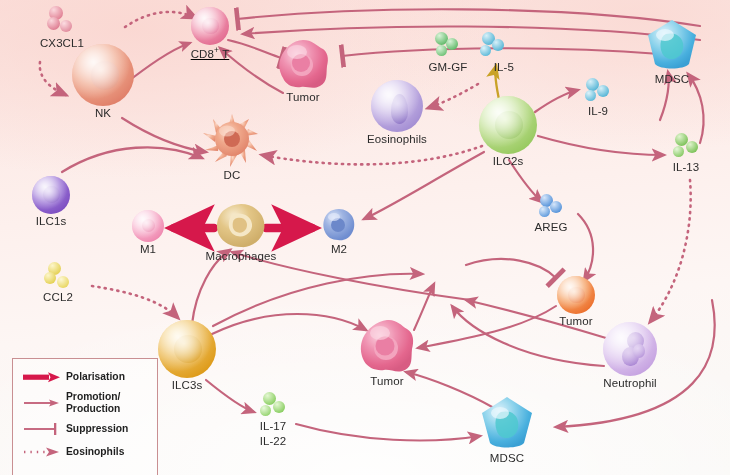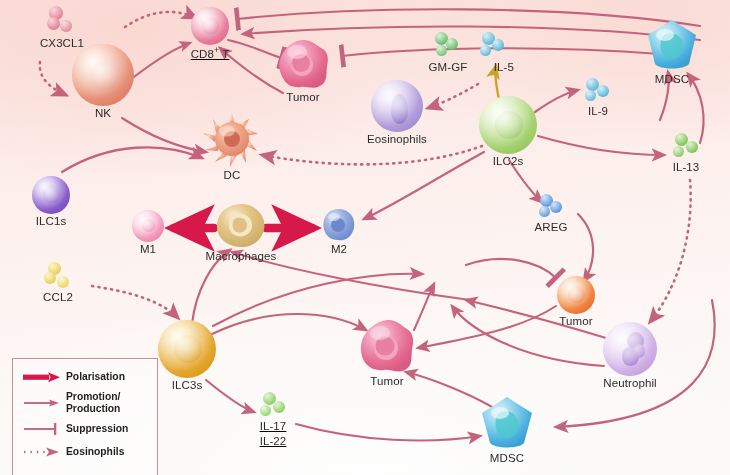--- a/index.html
+++ b/index.html
@@ -389,21 +389,21 @@
           </defs>
         <path d="M29,2 C38,1 43,7 49,11 C56,15 56,24 54,31 C53,40 55,48 47,52 C39,56 33,51 26,52 C18,53 10,50 6,43 C2,35 2,27 5,20 C9,11 19,3 29,2 Z" fill="url(#tg2)"></path>
         <circle cx="28" cy="30" r="12" fill="#f3a6c0" opacity=".95"></circle>
         <circle cx="27" cy="28" r="9.5" fill="#ea7fa4"></circle>
         <ellipse cx="22" cy="15" rx="10" ry="7" fill="#fbd9e4" opacity=".6"></ellipse>
       </svg>
     </div>
     <div class="lbl">Tumor</div>
   </div>
 
-  <div class="node" style="left:250px;top:392px;width:46px;text-decoration:underline;">
+  <div class="node" style="left:250px;top:392px;width:46px;">
     <div class="mol" style="width:30px;height:27px;">
       <b style="width:13px;height:13px;left:5px;top:0;background:radial-gradient(circle at 34% 28%,#e4f7d2,#85cc5c 80%);"></b>
       <b style="width:12px;height:12px;left:15px;top:9px;background:radial-gradient(circle at 34% 28%,#e4f7d2,#85cc5c 80%);"></b>
       <b style="width:11px;height:11px;left:2px;top:13px;background:radial-gradient(circle at 34% 28%,#eaf9dd,#93d36d 80%);"></b>
     </div>
     <div class="lbl two">IL-17</div>
     <div class="lbl two">IL-22</div>
   </div>
 
   <div class="node" style="left:596px;top:322px;width:68px;">

